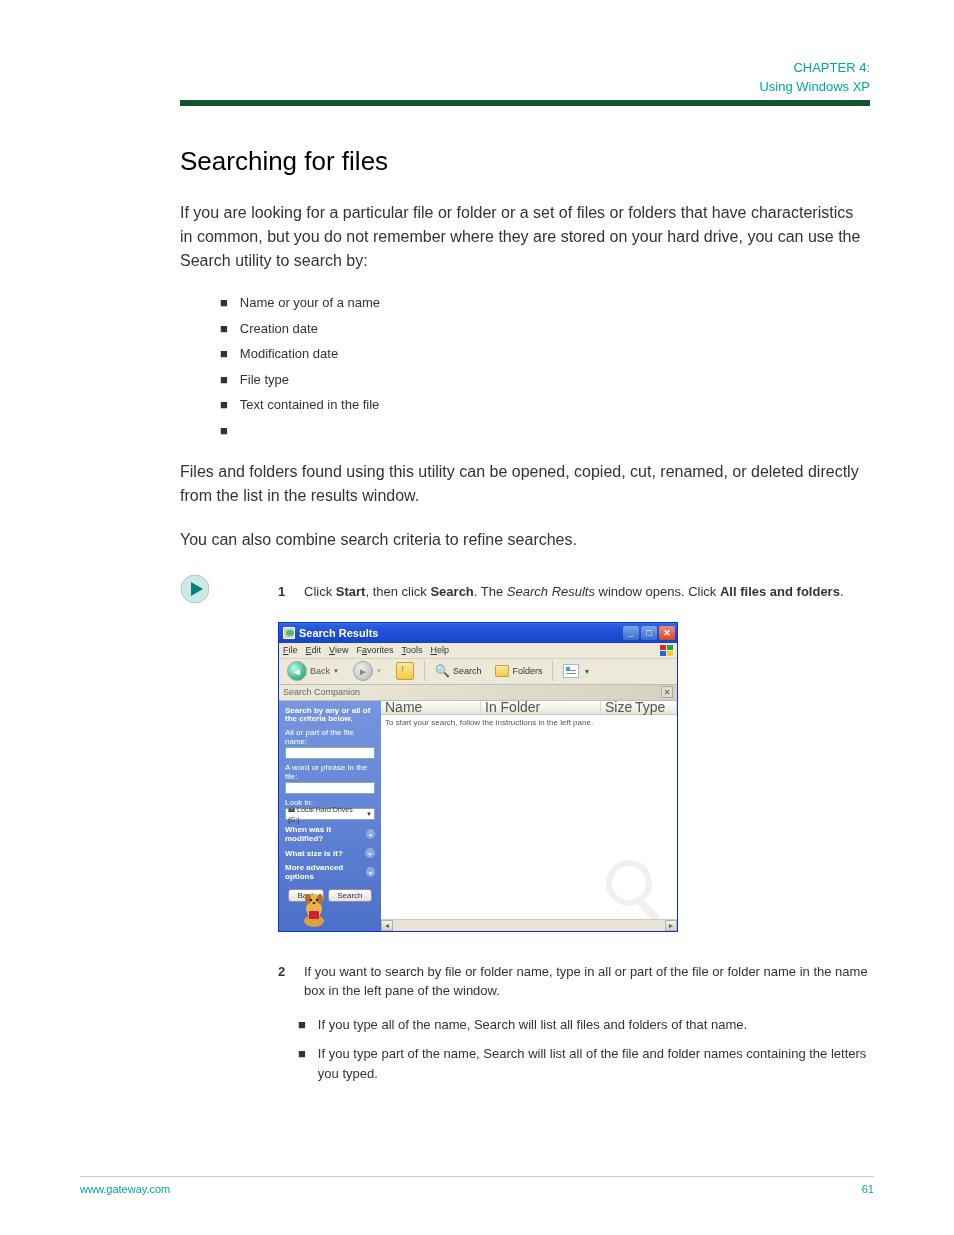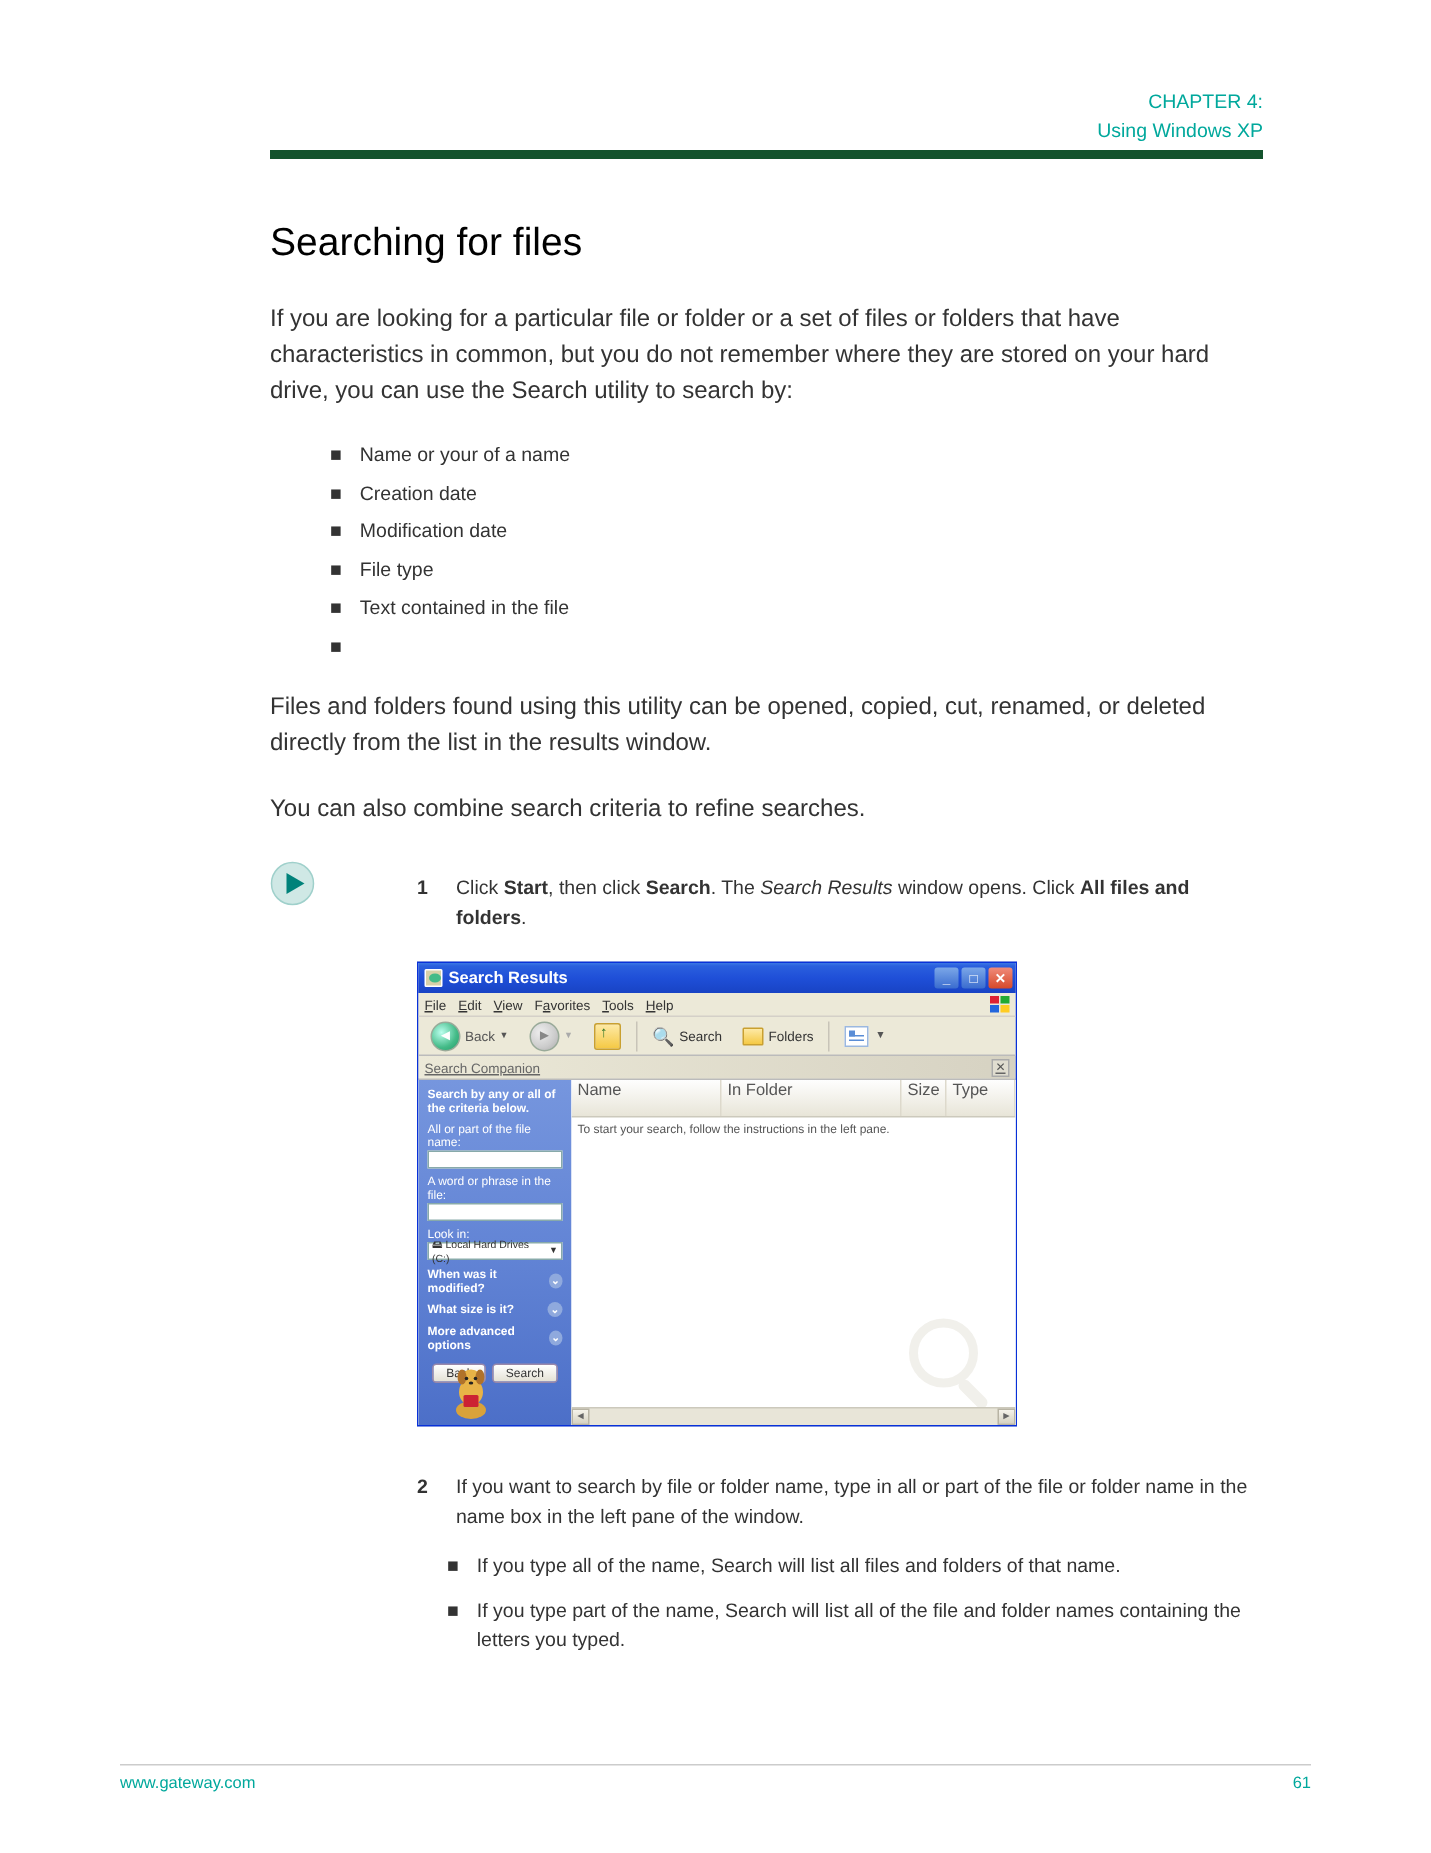--- a/index.html
+++ b/index.html
@@ -5,21 +5,21 @@
     * { margin: 0; padding: 0; box-sizing: border-box; }
     body {
       background: #fff;
       width: 954px;
       height: 1235px;
       font-family: Arial, sans-serif;
       position: relative;
       color: #333;
     }
     .page-content {
-      padding: 60px 112px 40px 180px;
+      padding: 60px 84px 40px 180px;
     }
     .chapter-num {
       color: #00A89C;
       font-size: 13px;
       text-align: right;
       margin-bottom: 4px;
     }
     .chapter-title {
       color: #00A89C;
       font-size: 13px;
@@ -173,21 +173,20 @@
     .companion-bar {
       background: linear-gradient(to right, #ece9d8, #d6d2c2);
       border-bottom: 1px solid #bbb;
       height: 16px;
       display: flex;
       align-items: center;
       padding: 0 4px;
       font-size: 9px;
       color: #666;
       justify-content: space-between;
-      text-decoration: underline;
     }
     .close-x {
       width:12px;height:12px;background:#e0ddd0;border:1px solid #aaa;
       display:flex;align-items:center;justify-content:center;font-size:8px;color:#555;
     }
     .content-area {
       display: flex;
       height: 230px;
       background: #fff;
     }
@@ -223,22 +222,22 @@
       background:linear-gradient(#fff,#e4e1d4);border:1px solid #98a;
       border-radius:3px;font-size:8px;color:#333;padding:1px 8px;
     }
     .rover {
       position:absolute;bottom:2px;left:18px;width:34px;height:38px;
     }
     .results-pane {
       flex:1;background:#fff;position:relative;overflow:hidden;
     }
     .col-headers {
-      height:25px;background:linear-gradient(#fefefe,#e8e5d8);
-      border-bottom:1px solid #ccc9bc;display:flex;font-size:11px;color:#555;
+      height:14px;background:linear-gradient(#fefefe,#e8e5d8);
+      border-bottom:1px solid #ccc9bc;display:flex;font-size:14px;color:#555;align-items:center;
     }
     .col-h { padding:1px 4px;border-right:1px solid #ddd9cc; }
     .hint-text {
       font-size:8px;color:#555;padding:3px 4px;
     }
     .magnifier {
       position:absolute;right:6px;bottom:6px;width:70px;height:70px;opacity:.35;
     }
     .hscroll {
       position:absolute;bottom:0;left:0;right:0;height:12px;

